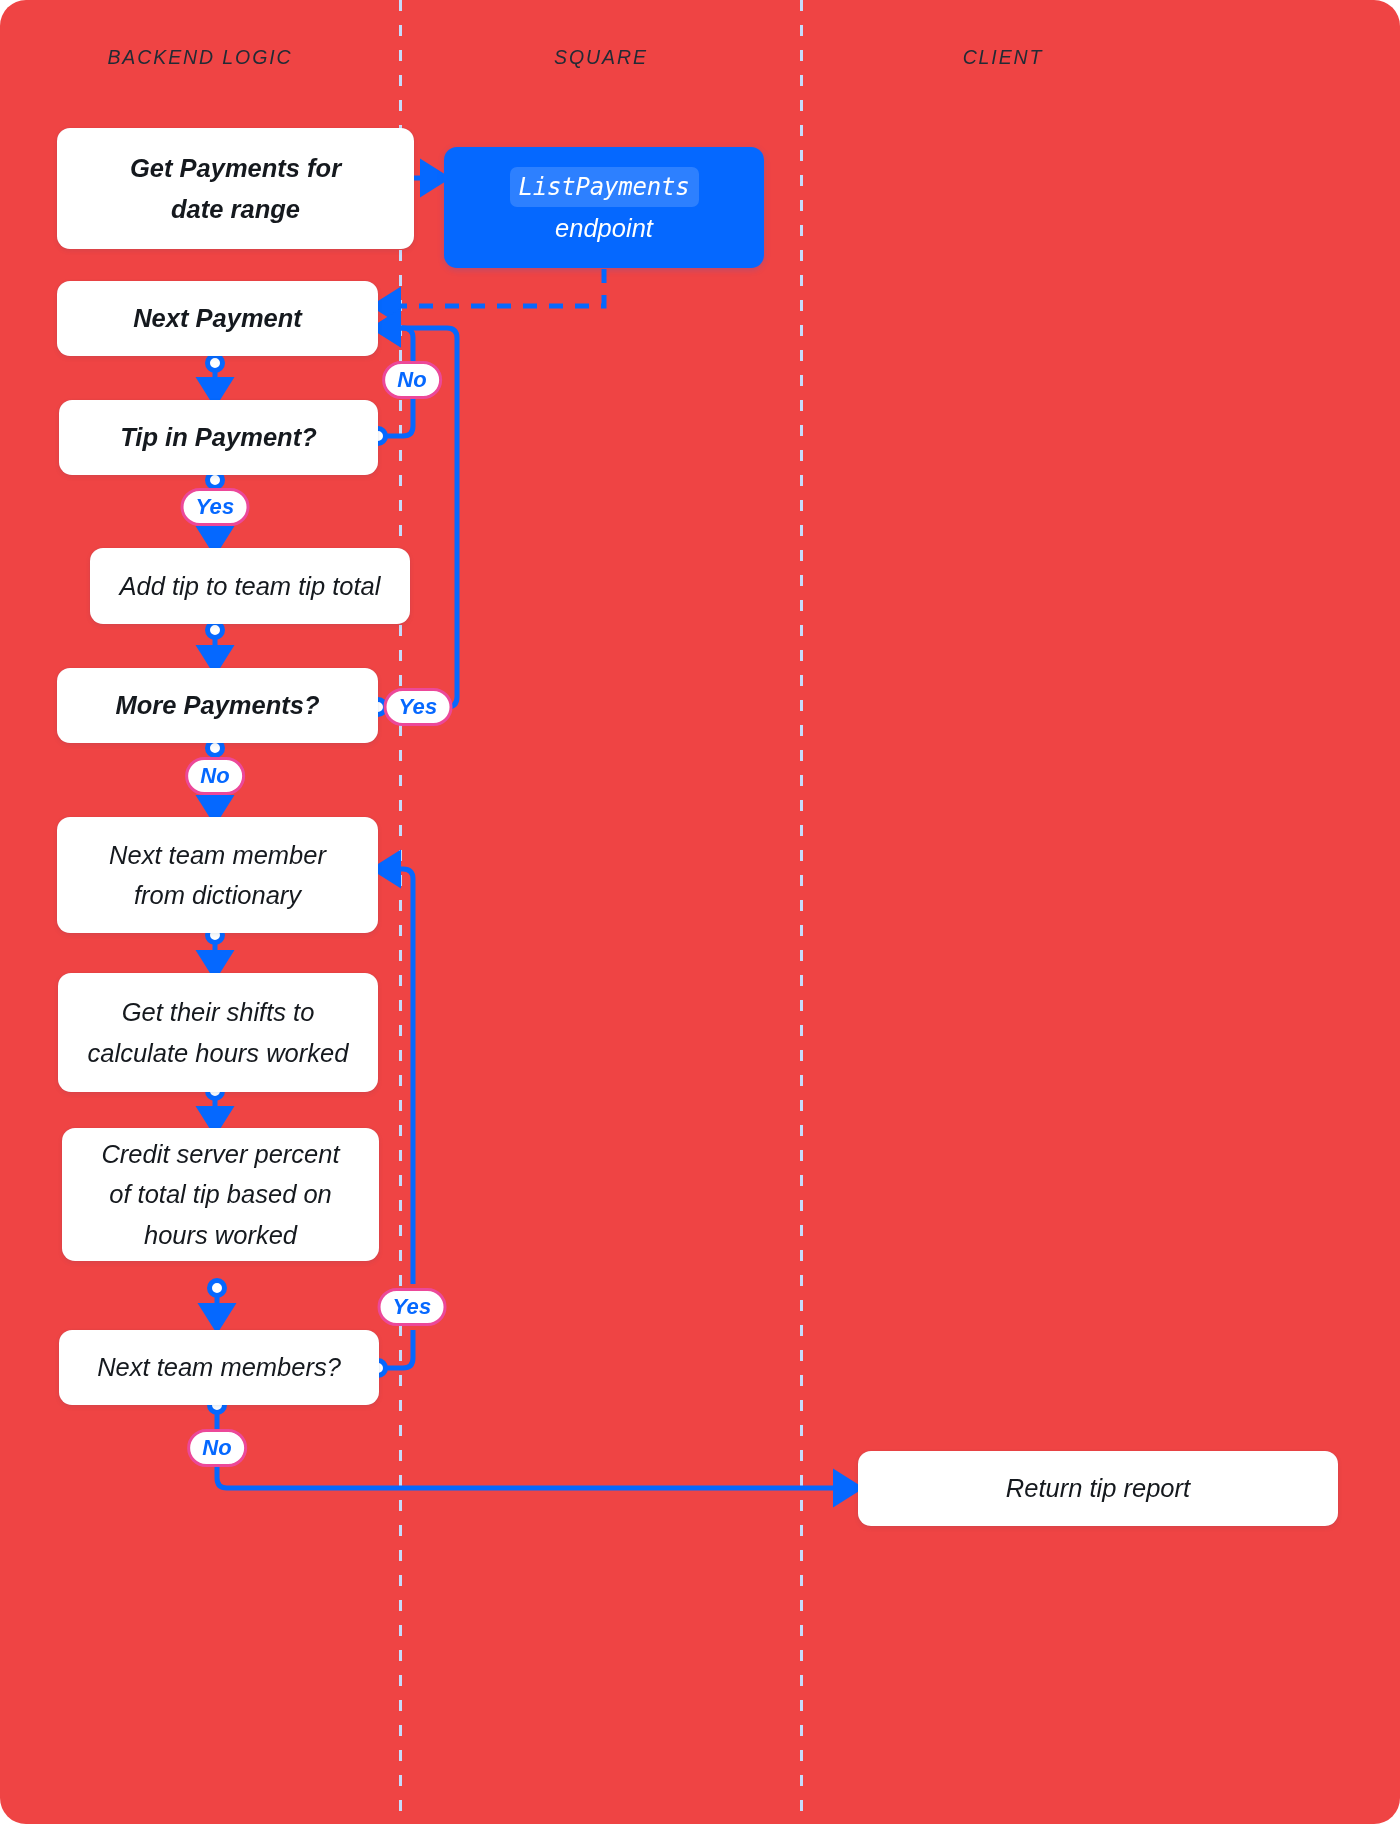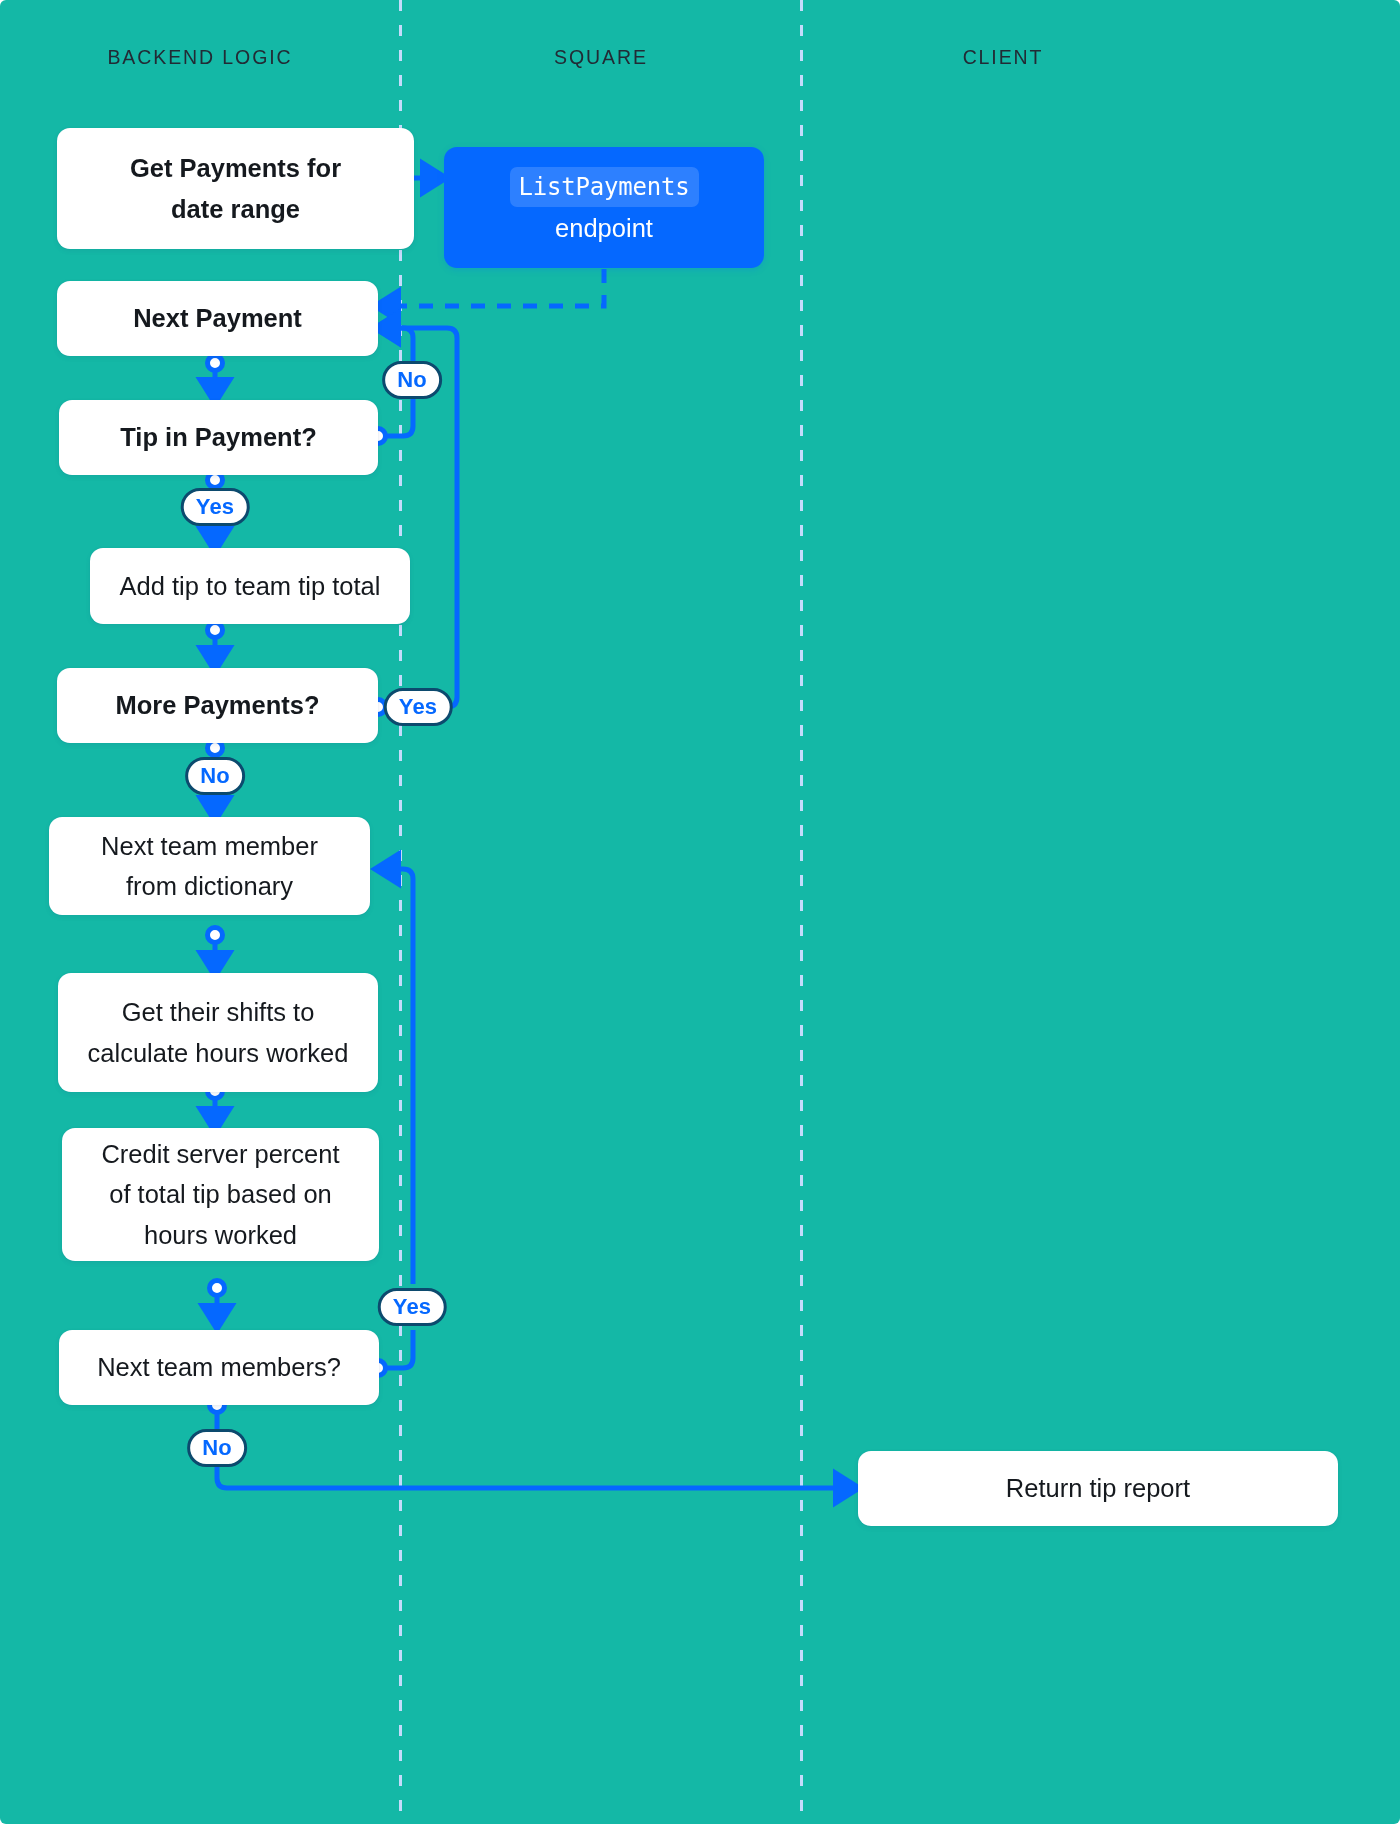--- a/index.html
+++ b/index.html
@@ -11,24 +11,25 @@
     width: 1400px;
     height: 1824px;
     font-family: "Liberation Sans", sans-serif;
     overflow: hidden;
   }
 
   #canvas {
     position: relative;
     width: 1400px;
     height: 1824px;
-    background: #14b8a6;
-    border-radius: 6px;
+    background: #ef4444;
+    border-radius: 26px;
     overflow: hidden;
     box-sizing: border-box;
+    font-style: italic;
   }
 
   
   .lane-title {
     position: absolute;
     top: 46px;
     font-size: 19.5px;
     letter-spacing: 1.9px;
     color: #222b35;
     font-weight: 400;
@@ -90,21 +91,21 @@
     left: 0; top: 0;
     width: 1400px;
     height: 1824px;
     pointer-events: none;
   }
 
   
   .pill {
     position: absolute;
     background: #ffffff;
-    border: 3px solid #0c4a6e;
+    border: 3px solid #ec4899;
     color: #0568ff;
     border-radius: 999px;
     font-size: 22px;
     font-weight: 700;
     display: flex;
     align-items: center;
     justify-content: center;
     box-sizing: border-box;
     height: 38px;
     transform: translate(-50%, -50%);
@@ -236,21 +237,21 @@
   </div>
 
   <div class="node" style="left:58px; top:548px; width:320px; height:76px;margin-left:32px;">
     <span>Add tip to team tip total</span>
   </div>
 
   <div class="node strong" style="left:57px; top:668px; width:321px; height:75px;">
     <span>More Payments?</span>
   </div>
 
-  <div class="node" style="left:49px; top:817px; width:321px; height:98px;">
+  <div class="node" style="left:57px; top:817px; width:321px; height:116px;">
     <span style="white-space:pre-line">Next team member
 from dictionary</span>
   </div>
 
   <div class="node" style="left:58px; top:973px; width:320px; height:119px;">
     <span style="white-space:pre-line">Get their shifts to
 calculate hours worked</span>
   </div>
 
   <div class="node" style="left:62px; top:1128px; width:317px; height:133px;">

